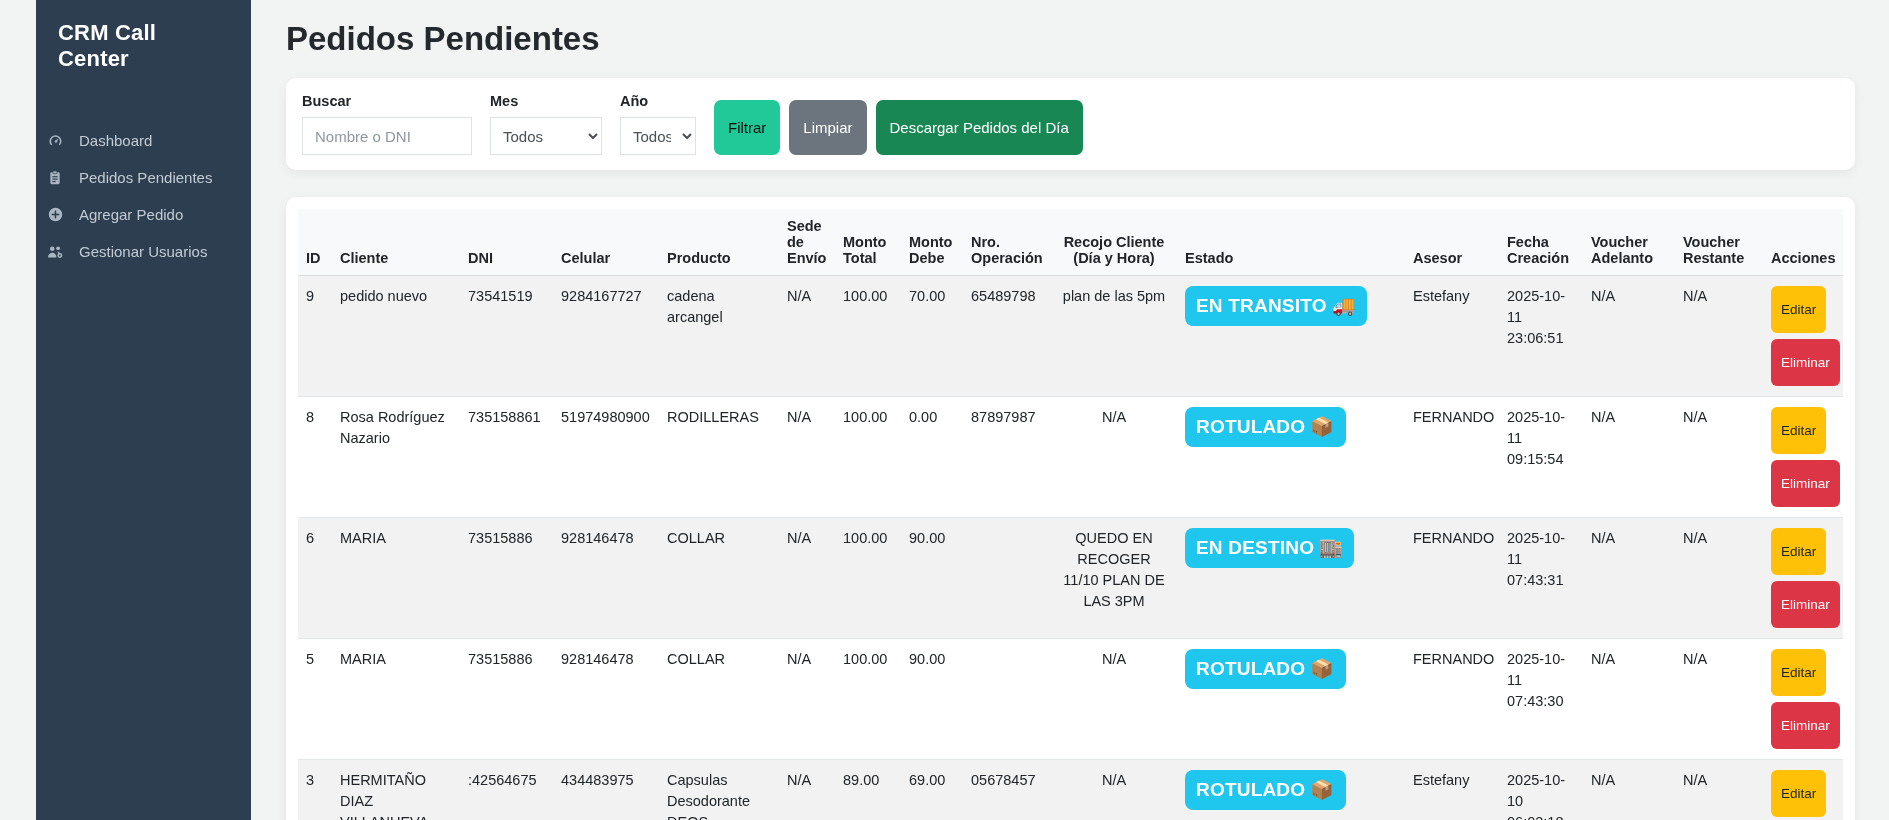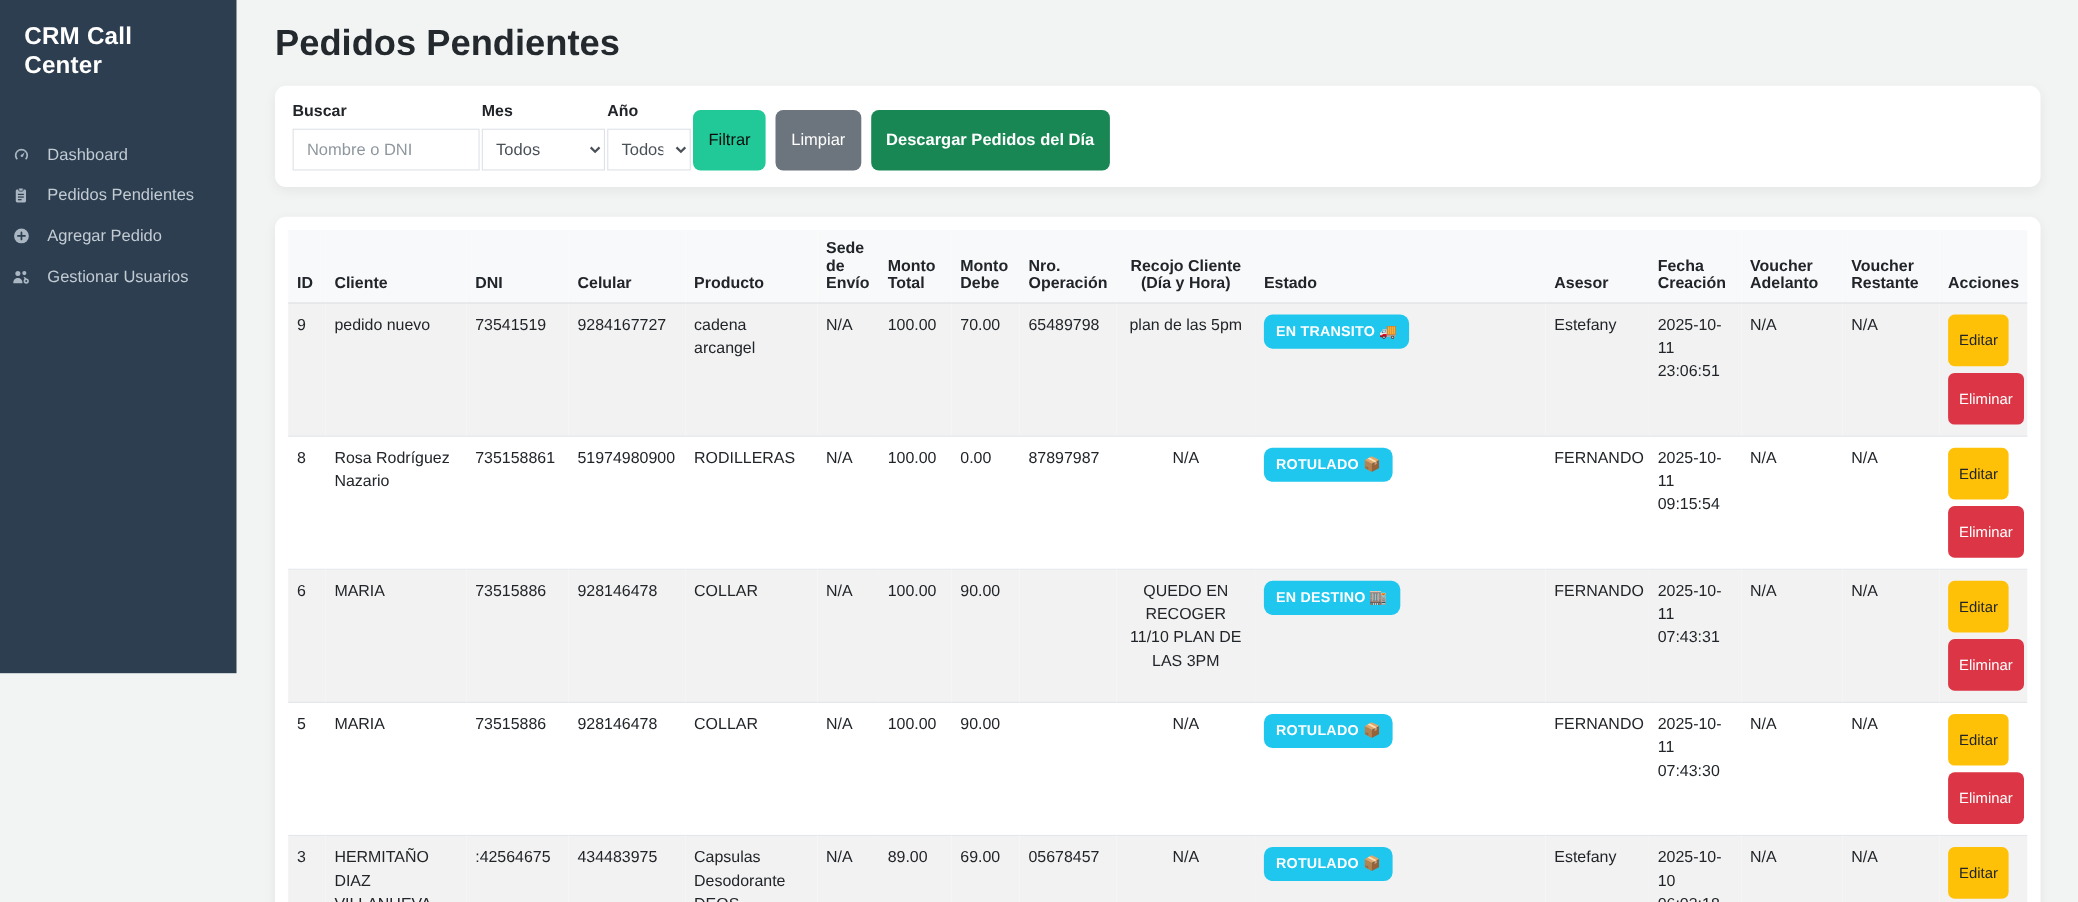--- a/index.html
+++ b/index.html
@@ -10,21 +10,22 @@
     background: #f2f4f4;
     color: #212529;
     overflow: hidden;
   }
   
   .sidebar {
     width: 215px;
     flex-shrink: 0;
     background: var(--sidebar-bg, #2c3e50);
     color: #c3cbd3;
-    height: 612px;
+    height: 820px;
+    margin-left: 36px;
   }
   .sidebar-title {
     color: #ffffff;
     font-size: 22px;
     font-weight: 700;
     padding: 20px 22px 10px 22px;
     letter-spacing: .2px;
   }
   .sidebar-nav { margin-top: 40px; display: flex; flex-direction: column; }
   .nav-item {
@@ -50,21 +51,21 @@
   .card {
     background: #ffffff;
     border-radius: 10px;
     box-shadow: 0 3px 12px rgba(0,0,0,0.06);
   }
   
   .filter-card {
     padding: 15px 16px;
     display: flex;
     align-items: flex-end;
-    gap: 2px;
+    gap: 18px;
   }
   .filter-group label {
     display: block;
     font-size: 14.5px;
     font-weight: 700;
     margin-bottom: 8px;
     color: #212529;
   }
   .control {
     height: 38px;
@@ -87,21 +88,21 @@
     border: none;
     border-radius: 7px;
     font-size: 15px;
     font-family: inherit;
     padding: 0 14px;
     cursor: pointer;
     white-space: nowrap;
   }
   .btn-filtrar  { background: var(--btn-filter, #20c997); color: #0c0c0c; }
   .btn-limpiar  { background: var(--btn-clear, #6c757d); color: #ffffff; }
-  .btn-descargar{ background: var(--btn-download, #198754); color: #ffffff; font-weight: 700; }
+  .btn-descargar{ background: var(--btn-download, #198754); color: #ffffff; font-weight: 400; }
   
   .table-card { margin-top: 27px; padding: 12px; }
   table {
     width: 100%;
     border-collapse: collapse;
     table-layout: fixed;
     font-size: 14.5px;
   }
   thead th {
     background: #f8f9fa;
@@ -133,21 +134,21 @@
   th:nth-child(12), td:nth-child(12) { width: 94px;  }
   th:nth-child(13), td:nth-child(13) { width: 84px;  }
   th:nth-child(14), td:nth-child(14) { width: 92px;  }
   th:nth-child(15), td:nth-child(15) { width: 88px;  }
   th:nth-child(16), td:nth-child(16) { width: 80px;  }
   .badge-estado {
     display: inline-block;
     background: var(--badge-info, #1fc7ee);
     color: #ffffff;
     font-weight: 700;
-    font-size: 13px;
+    font-size: 19px;
     padding: 6px 11px;
     border-radius: 8px;
     white-space: nowrap;
     letter-spacing: .2px;
   }
   .btn-editar, .btn-eliminar {
     display: block;
     border: none;
     border-radius: 6px;
     font-family: inherit;

